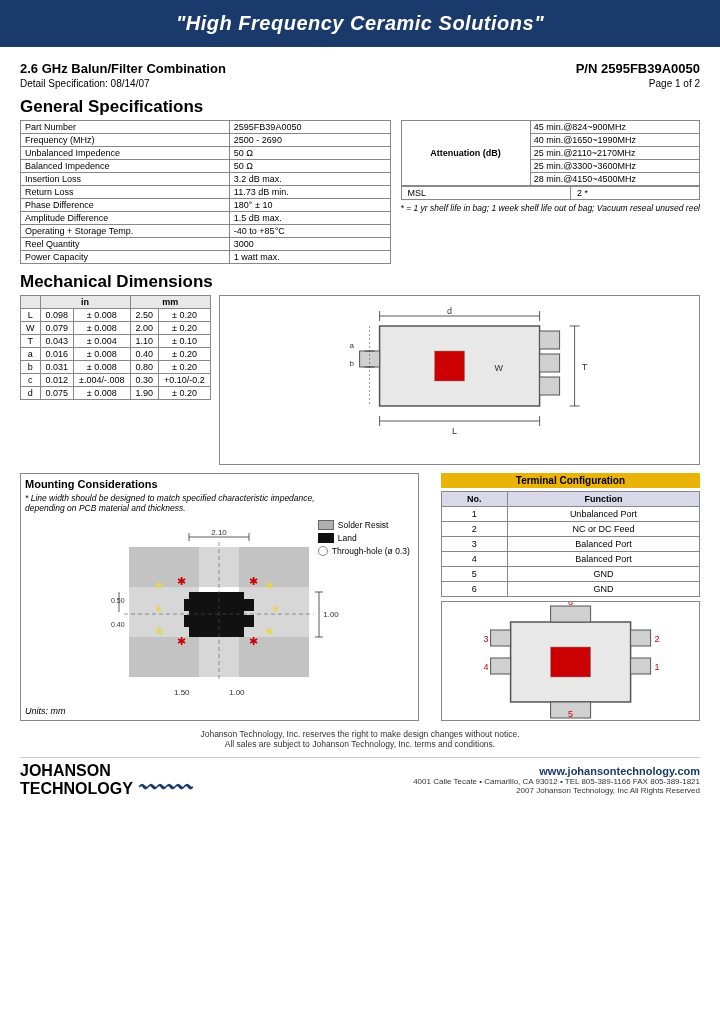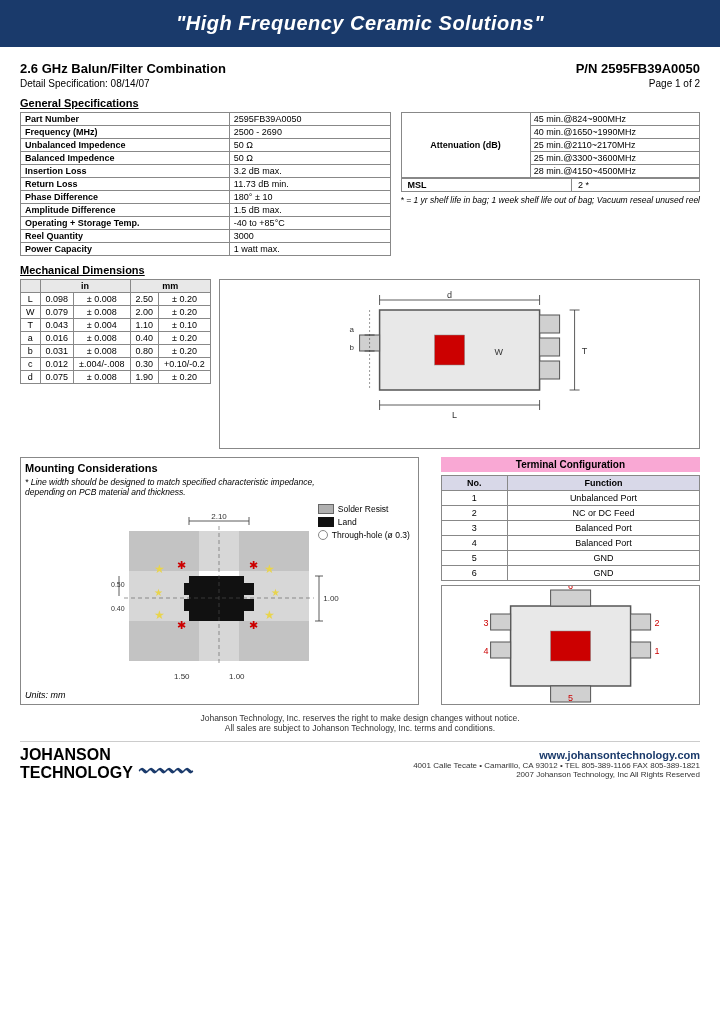--- a/index.html
+++ b/index.html
@@ -46,41 +46,40 @@
       font-size: 13px;
       font-weight: bold;
     }
     .detail-row {
       display: flex;
       justify-content: space-between;
       font-size: 10px;
       margin-bottom: 8px;
     }
     .section-title {
-      font-size: 11px;
+      font-size: 17px;
       font-weight: bold;
       margin-bottom: 3px;
-      text-decoration: underline;
     }
     .specs-container {
       display: flex;
       gap: 10px;
     }
     .specs-table {
       border-collapse: collapse;
       font-size: 9px;
       flex: 1;
     }
     .specs-table td {
       border: 1px solid #888;
       padding: 1px 4px;
       white-space: nowrap;
     }
     .specs-table td:first-child {
-      font-weight: bold;
+      font-weight: normal;
       background: #fff;
       min-width: 130px;
     }
     .specs-table td:last-child {
       min-width: 100px;
     }
     .right-tables {
       display: flex;
       flex-direction: column;
       gap: 0;
@@ -319,21 +318,21 @@
                 <td id="atten-3">25 min.@3300~3600MHz</td>
               </tr>
             <tr>
                 <td id="atten-4">28 min.@4150~4500MHz</td>
               </tr>
           </tbody>
         </table>
         <table class="atten-outer" style="margin-top:0; border-top:none;">
           <tbody>
             <tr>
-              <td style="font-weight:bold; font-size:9px; padding:1px 6px;">MSL</td>
+              <td style="font-weight:normal; font-size:9px; padding:1px 6px;">MSL</td>
               <td style="font-size:9px; padding:1px 6px;">2 *</td>
             </tr>
           </tbody>
         </table>
         <div class="note-text">* = 1 yr shelf life in bag; 1 week shelf life out of bag; Vacuum reseal unused reel</div>
       </div>
     </div>
 
     <div class="mech-section">
       <div class="section-title">Mechanical Dimensions</div>
@@ -505,21 +504,21 @@
           </div>
           <div class="legend-item">
             <span class="legend-circle"></span>
             <span>Through-hole (ø 0.3)</span>
           </div>
         </div>
         <div class="units-label">Units: mm</div>
       </div>
 
       <div class="mounting-right">
-        <div style="font-weight:bold; font-size:10px; margin-bottom:3px; background:#f9a8d4; padding:2px 4px; text-align:center;">Terminal Configuration</div>
+        <div style="font-weight:bold; font-size:10px; margin-bottom:3px; background:#eab308; padding:2px 4px; text-align:center;">Terminal Configuration</div>
         <table class="terminal-table">
           <thead>
             <tr>
               <th>No.</th>
               <th>Function</th>
             </tr>
           </thead>
           <tbody id="terminal-body">
               <tr>
                 <td>1</td>

